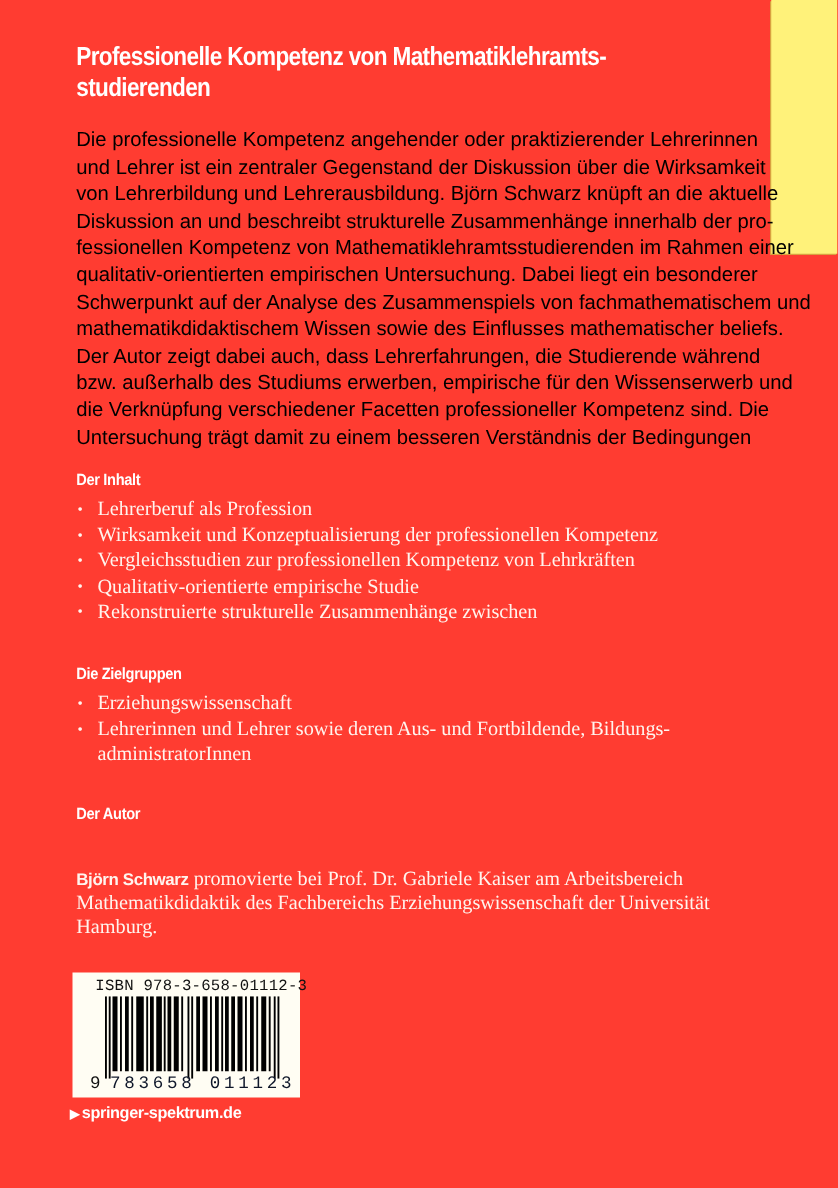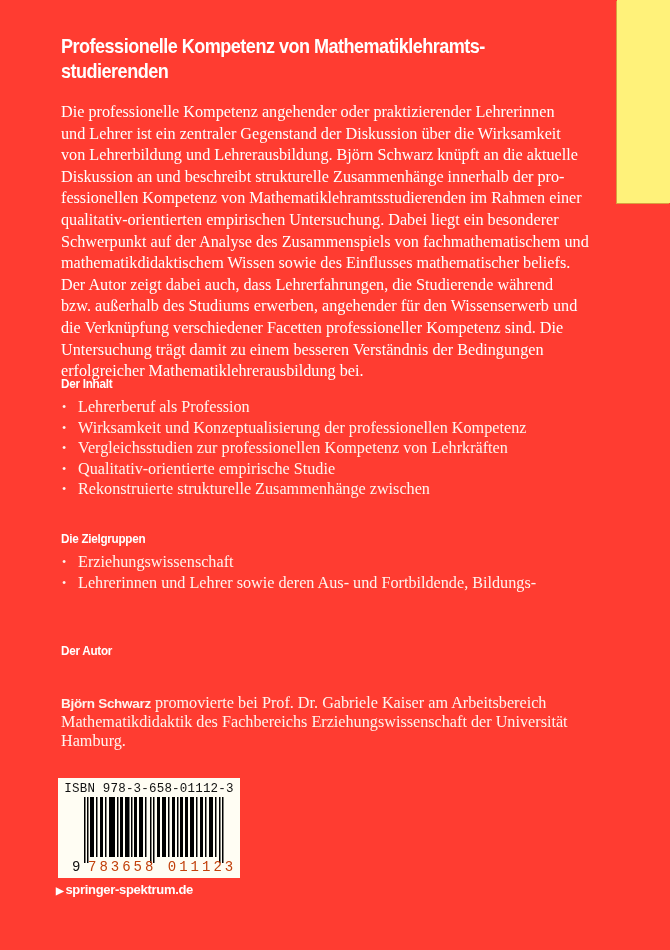--- a/index.html
+++ b/index.html
@@ -1,34 +1,34 @@
 <!DOCTYPE html>
 <html><head>
 <meta charset="utf-8">
 <style>
   html, body { margin:0; padding:0; }
   body { width:670px; height:950px; overflow:hidden; background:#ff3c31; position:relative; }
   .page { position:absolute; left:0; top:0; width:670px; height:828px; background:#ff3c31; }
   .yellow-tab { position:absolute; left:617px; top:0; width:53px; height:203px; background:#fff27a; box-shadow:-1px 1px 0 #d9a040; }
   .title { position:absolute; left:61px; top:33px; width:540px; color:#fff; font-family:"Liberation Sans", sans-serif; font-weight:bold; font-size:21px; line-height:25px; letter-spacing:-0.6px; transform:scaleX(0.86); transform-origin:left top; }
   .title span { display:block; white-space:nowrap; }
-  .body-text { position:absolute; left:61px; top:102px; width:560px; color:#ffffff; font-family:Liberation Serif, serif; font-size:16.2px; line-height:21.6px; }
+  .body-text { position:absolute; left:61px; top:102px; width:560px; color:#000000; font-family:Liberation Sans, sans-serif; font-size:16.2px; line-height:21.6px; }
   .body-text span { display:block; white-space:nowrap; }
   .section-head { position:absolute; left:61px; color:#fff; font-family:"Liberation Sans", sans-serif; font-weight:bold; font-size:13px; letter-spacing:-0.3px; transform:scaleX(0.9); transform-origin:left top; }
   .bullets { position:absolute; left:61px; width:560px; margin:0; padding:0; list-style:none; color:#fff4ee; font-family:"Liberation Serif", serif; font-size:16.2px; line-height:20.5px; }
   .bullets li { position:relative; padding-left:17px; }
   .bullets li .dot { position:absolute; left:1px; top:0; font-size:12px; }
   .bullets li .line { display:block; white-space:nowrap; }
   .author { position:absolute; left:61px; top:694px; width:560px; color:#fff4ee; font-family:"Liberation Serif", serif; font-size:16.2px; line-height:19px; }
   .author span.l { display:block; white-space:nowrap; }
   .author b { font-family:"Liberation Sans", sans-serif; font-size:13.5px; letter-spacing:-0.3px; }
   .barcode-box { position:absolute; left:58px; top:778px; width:182px; height:100px; background:#fffdf3; }
-  .isbn-text { position:absolute; left:0; top:4px; width:182px; text-align:center; font-family:"Liberation Mono", monospace; font-size:12.5px; color:#111; letter-spacing:0.2px; }
+  .isbn-text { position:absolute; left:0; top:4px; width:182px; text-align:center; font-family:"Liberation Mono", monospace; font-size:12.5px; color:#111; letter-spacing:0.2px;padding-left:12px; }
   .bars { position:absolute; left:26px; top:19px; width:140px; height:66px; }
-  .ean-digits { position:absolute; left:14px; top:81px; font-family:"Liberation Mono", monospace; font-size:14px; color:#c2410c; letter-spacing:3px; }
+  .ean-digits { position:absolute; left:14px; top:81px; font-family:"Liberation Mono", monospace; font-size:14px; color:#0f172a; letter-spacing:3px; }
   .ean-first { position:absolute; left:14px; top:81px; font-family:"Liberation Mono", monospace; font-size:14px; color:#111; }
   .link { position:absolute; left:56px; top:882px; color:#ffffff; font-family:"Liberation Sans", sans-serif; font-weight:bold; font-size:13px; letter-spacing:-0.3px; }
   .link .arrow { font-size:10px; margin-right:2px; }
 </style>
 </head>
 <body>
 
 <div class="page">
   <div class="yellow-tab"></div>
 
@@ -40,24 +40,23 @@
   <div class="body-text">
     <span>Die professionelle Kompetenz angehender oder praktizierender Lehrerinnen</span>
     <span>und Lehrer ist ein zentraler Gegenstand der Diskussion über die Wirksamkeit</span>
     <span>von Lehrerbildung und Lehrerausbildung. Björn Schwarz knüpft an die aktuelle</span>
     <span>Diskussion an und beschreibt strukturelle Zusammenhänge innerhalb der pro-</span>
     <span>fessionellen Kompetenz von Mathematiklehramtsstudierenden im Rahmen einer</span>
     <span>qualitativ-orientierten empirischen Untersuchung. Dabei liegt ein besonderer</span>
     <span>Schwerpunkt auf der Analyse des Zusammenspiels von fachmathematischem und</span>
     <span>mathematikdidaktischem Wissen sowie des Einflusses mathematischer beliefs.</span>
     <span>Der Autor zeigt dabei auch, dass Lehrerfahrungen, die Studierende während</span>
-    <span>bzw. außerhalb des Studiums erwerben, angehender für den Wissenserwerb und</span>
+    <span>bzw. außerhalb des Studiums erwerben, empirische für den Wissenserwerb und</span>
     <span>die Verknüpfung verschiedener Facetten professioneller Kompetenz sind. Die</span>
     <span>Untersuchung trägt damit zu einem besseren Verständnis der Bedingungen</span>
-    <span>erfolgreicher Mathematiklehrerausbildung bei.</span>
   </div>
 
   <div class="section-head" style="top:376px;">Der Inhalt</div>
   <ul class="bullets" style="top:397px;">
     <li>
         <span class="dot">•</span>
         <span class="line">Lehrerberuf als Profession</span>
       </li>
     <li>
         <span class="dot">•</span>
@@ -79,20 +78,21 @@
 
   <div class="section-head" style="top:531px;">Die Zielgruppen</div>
   <ul class="bullets" style="top:552px;">
     <li>
         <span class="dot">•</span>
         <span class="line">Erziehungswissenschaft</span>
       </li>
     <li>
         <span class="dot">•</span>
         <span class="line">Lehrerinnen und Lehrer sowie deren Aus- und Fortbildende, Bildungs-</span>
+        <span class="line">administratorInnen</span>
       </li>
   </ul>
 
   <div class="section-head" style="top:643px;">Der Autor</div>
   <div class="author">
     <span class="l"><b>Björn Schwarz</b><span> promovierte bei Prof. Dr. Gabriele Kaiser am Arbeitsbereich</span></span>
     <span class="l">Mathematikdidaktik des Fachbereichs Erziehungswissenschaft der Universität</span>
     <span class="l">Hamburg.</span>
   </div>
 

